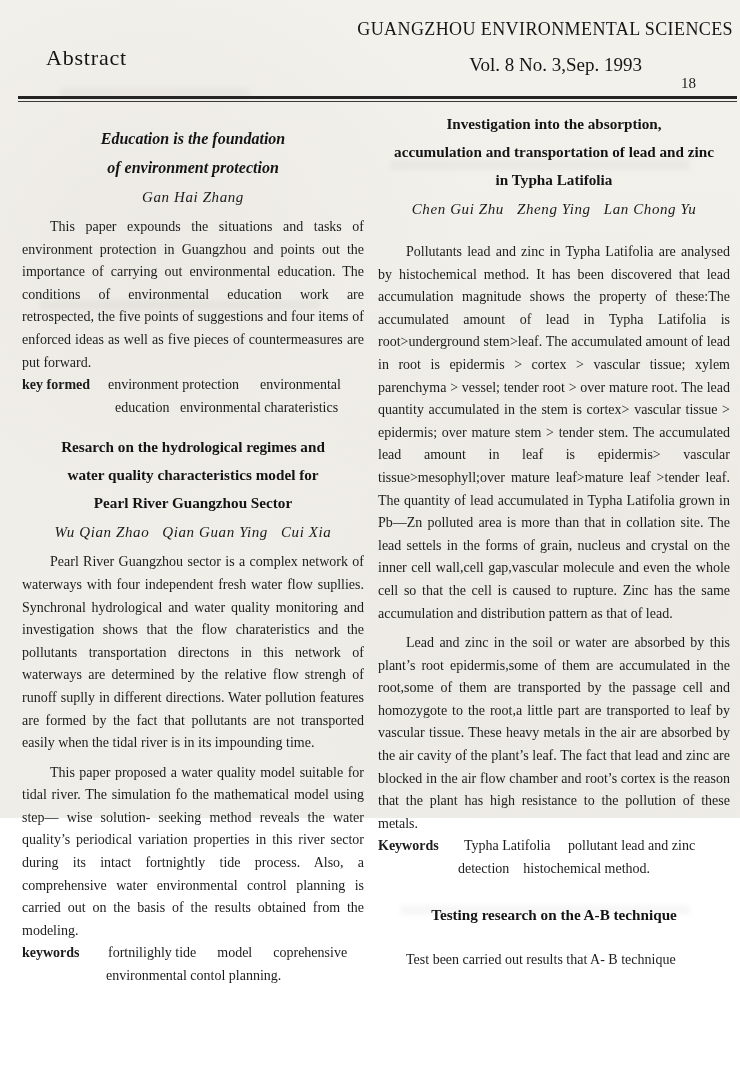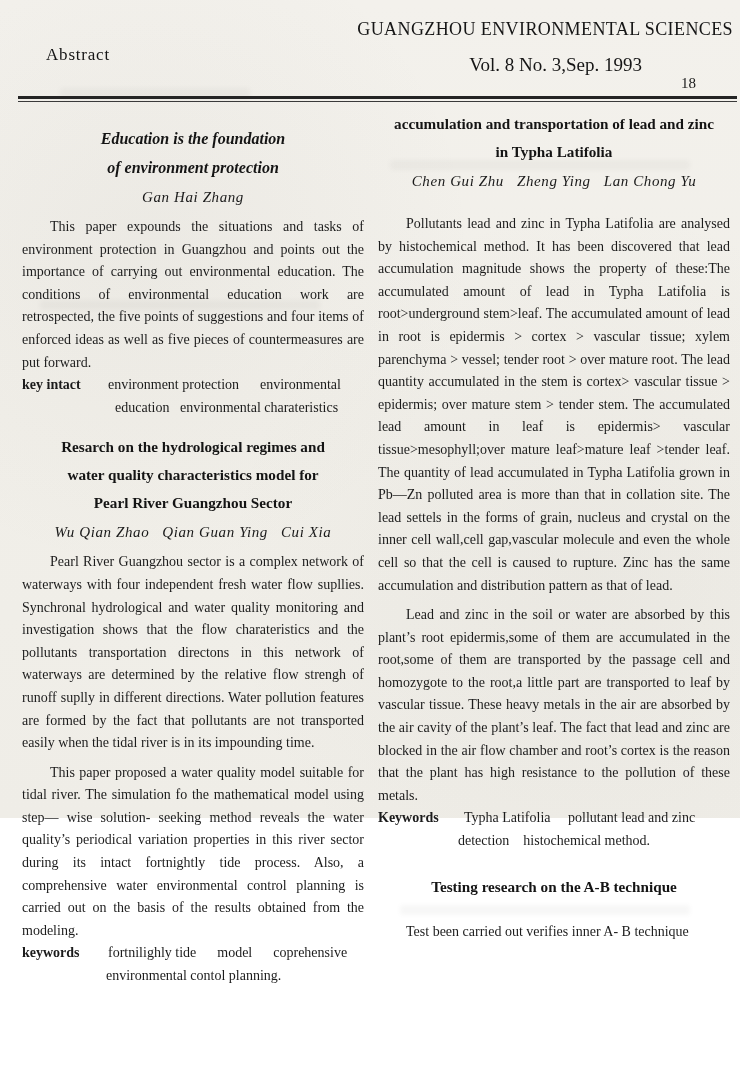--- a/index.html
+++ b/index.html
@@ -17,21 +17,21 @@
   }
   
   .bleed { position: absolute; background: #6b6b66; opacity: 0.05; filter: blur(2px); border-radius: 3px; }
 
   .journal-title {
     position: absolute; top: 19px; right: 7px;
     font-size: 18px; letter-spacing: 0.4px; color: #161616; white-space: nowrap;
   }
   .section-label {
     position: absolute; top: 45px; left: 46px;
-    font-size: 17px; letter-spacing: 0.8px; color: #151515;
+    font-size: 22px; letter-spacing: 0.8px; color: #151515;
   }
   .issue-line {
     position: absolute; top: 54px; right: 98px;
     font-size: 19px; color: #161616; white-space: nowrap;
   }
   .page-number {
     position: absolute; top: 75px; right: 44px;
     font-size: 15px; color: #1a1a1a;
   }
   .rule { position: absolute; top: 96px; left: 18px; right: 3px; }
@@ -84,45 +84,46 @@
     <div class="thin"></div>
   </div>
 
   <div class="col col-left">
     <div class="art-title t-lg mt12">
       <div>Education is the foundation</div>
       <div>of environment protection</div>
     </div>
     <div class="authors">Gan Hai Zhang</div>
     <p class="body-par">This paper expounds the situations and tasks of environment protection in Guangzhou and points out the importance of carrying out environmental education. The conditions of environmental education work are retrospected, the five points of suggestions and four items of enforced ideas as well as five pieces of countermeasures are put forward.</p>
-    <div class="kw-row"><span class="kw-label">key intact</span><span>environment protection      environmental</span></div>
+    <div class="kw-row"><span class="kw-label">key formed</span><span>environment protection      environmental</span></div>
     <div class="kw-cont indent-l1">education   environmental charateristics</div>
 
     <div class="art-title t-md mt14">
       <div>Resarch on the hydrological regimes and</div>
       <div>water quality characteristics model for</div>
       <div>Pearl River Guangzhou Sector</div>
     </div>
     <div class="authors">Wu Qian Zhao   Qian Guan Ying   Cui Xia</div>
     <p class="body-par">Pearl River Guangzhou sector is a complex network of waterways with four independent fresh water flow supllies. Synchronal hydrological and water quality monitoring and investigation shows that the flow charateristics and the pollutants transportation directons in this network of waterways are determined by the relative flow strengh of runoff suplly in different directions. Water pollution features are formed by the fact that pollutants are not transported easily when the tidal river is in its impounding time.</p>
     <p class="body-par">This paper proposed a water quality model suitable for tidal river. The simulation fo the mathematical model using step— wise solution- seeking method reveals the water quality’s periodical variation properties in this river sector during its intact fortnightly tide process. Also, a comprehensive water environmental control planning is carried out on the basis of the results obtained from the modeling.</p>
     <div class="kw-row"><span class="kw-label">keywords</span><span>fortnilighly tide      model      coprehensive</span></div>
     <div class="kw-cont indent-l2">environmental contol planning.</div>
   </div>
 
   <div class="col col-right">
     <div class="art-title t-md mt4">
+      <div>Investigation into the absorption,</div>
       <div>accumulation and transportation of lead and zinc</div>
       <div>in Typha Latifolia</div>
     </div>
     <div class="authors">Chen Gui Zhu   Zheng Ying   Lan Chong Yu</div>
     <p class="body-par mt20">Pollutants lead and zinc in Typha Latifolia are analysed by histochemical method. It has been discovered that lead accumulation magnitude shows the property of these:The accumulated amount of lead in Typha Latifolia is root&gt;underground stem&gt;leaf. The accumulated amount of lead in root is epidermis &gt; cortex &gt; vascular tissue; xylem parenchyma &gt; vessel; tender root &gt; over mature root. The lead quantity accumulated in the stem is cortex&gt; vascular tissue &gt; epidermis; over mature stem &gt; tender stem. The accumulated lead amount in leaf is epidermis&gt; vascular tissue&gt;mesophyll;over mature leaf&gt;mature leaf &gt;tender leaf. The quantity of lead accumulated in Typha Latifolia grown in Pb—Zn polluted area is more than that in collation site. The lead settels in the forms of grain, nucleus and crystal on the inner cell wall,cell gap,vascular molecule and even the whole cell so that the cell is caused to rupture. Zinc has the same accumulation and distribution pattern as that of lead.</p>
     <p class="body-par">Lead and zinc in the soil or water are absorbed by this plant’s root epidermis,some of them are accumulated in the root,some of them are transported by the passage cell and homozygote to the root,a little part are transported to leaf by vascular tissue. These heavy metals in the air are absorbed by the air cavity of the plant’s leaf. The fact that lead and zinc are blocked in the air flow chamber and root’s cortex is the reason that the plant has high resistance to the pollution of these metals.</p>
     <div class="kw-row"><span class="kw-label">Keywords</span><span>Typha Latifolia     pollutant lead and zinc</span></div>
     <div class="kw-cont indent-r1">detection    histochemical method.</div>
 
     <div class="art-title t-md mt20">
       <div>Testing research on the A-B technique</div>
     </div>
-    <p class="body-par mt20">Test been carried out verifies inner A- B technique</p>
+    <p class="body-par mt20">Test been carried out results that A- B technique</p>
   </div>
 
 </div>
 
 </body></html>

